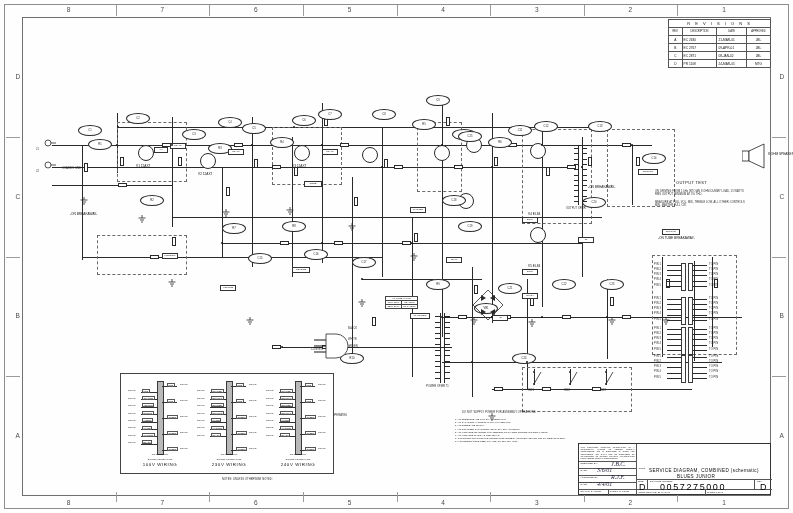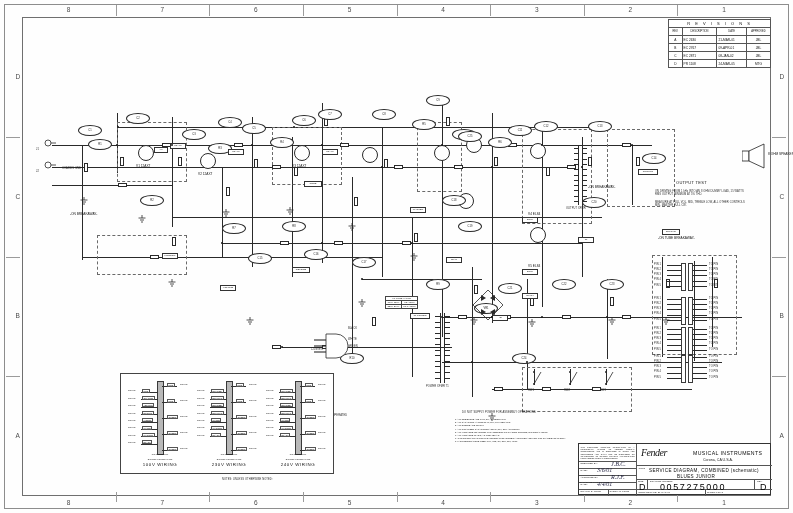--- a/index.html
+++ b/index.html
@@ -835,26 +835,20 @@
       <div class="sig" style="position:absolute;left:32px;top:30px;">R.J.F.</div>
       <div style="position:absolute;left:0;top:38px;width:58px;height:1px;background:#555;"></div>
       <div class="tb-t" style="left:1.5px;top:39px;">DATE:</div>
       <div class="sig" style="position:absolute;left:18px;top:37px;">4/4/01</div>
       <div style="position:absolute;left:0;top:45px;width:58px;height:1px;background:#555;"></div>
       <div class="tb-t" style="left:1.5px;top:45.8px;">DRAWN: S. LOWE</div>
       <div style="position:absolute;left:29px;top:45px;width:1px;height:7px;background:#555;"></div>
       <div class="tb-t" style="left:30.5px;top:45.8px;">CHECK: S. LOWE</div>
     </div>
 
-    <div style="position:absolute;left:58px;top:0;width:135px;height:22px;
-                border-bottom:1px solid #555;box-sizing:border-box;">
-      <div class="script" style="position:absolute;left:4px;top:3px;">Fender</div>
-      <div class="tb-b" style="left:56px;top:6px;font-size:5.2px;">MUSICAL INSTRUMENTS</div>
-      <div class="tb-t" style="left:66px;top:14px;font-size:3.6px;">Corona, CA U.S.A.</div>
-    </div>
 
     <div style="position:absolute;left:58px;top:22px;width:135px;height:14px;
                 border-bottom:1px solid #555;box-sizing:border-box;">
       <div class="tb-t" style="left:1.5px;top:1px;">TITLE</div>
       <div class="tb-b" style="left:12px;top:1.5px;">SERVICE DIAGRAM, COMBINED (schematic)</div>
       <div class="tb-b" style="left:40px;top:7.5px;">BLUES JUNIOR</div>
     </div>
 
     <div style="position:absolute;left:58px;top:36px;width:135px;height:10px;
                 border-bottom:1px solid #555;box-sizing:border-box;">

